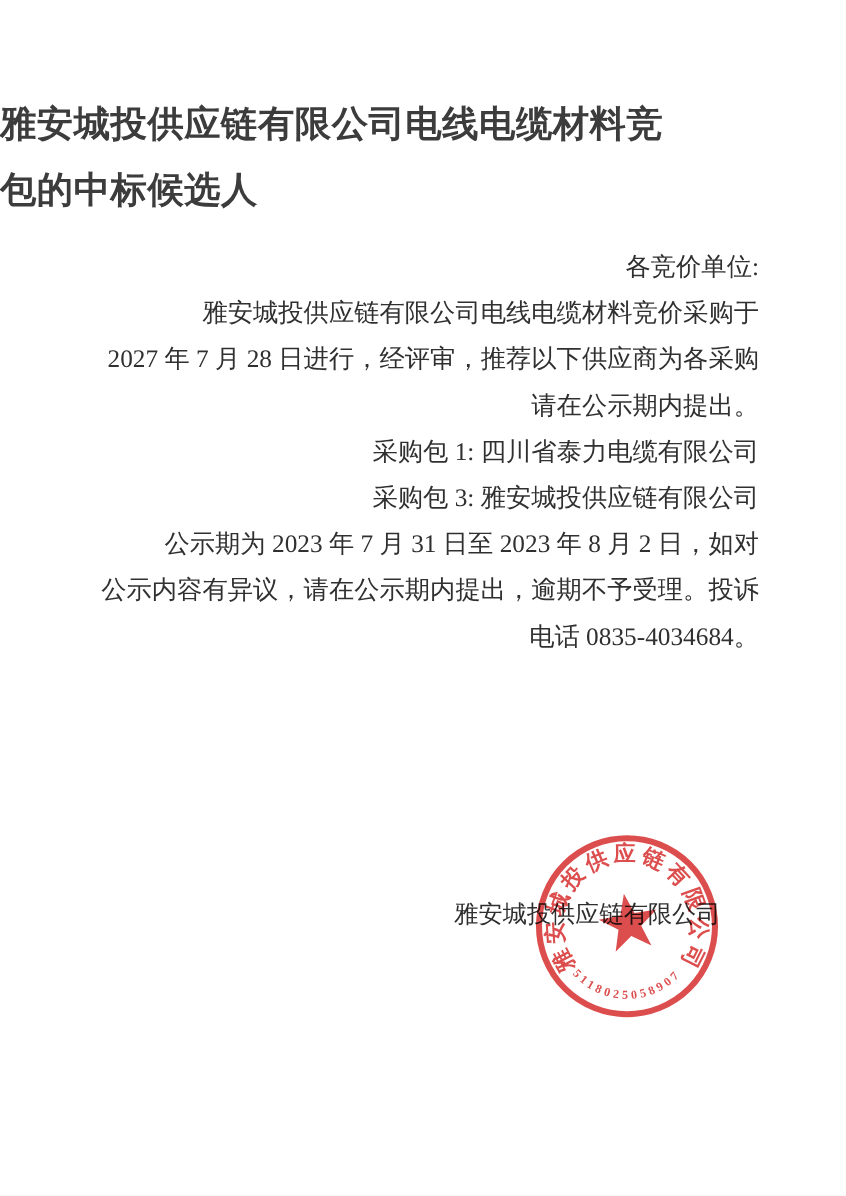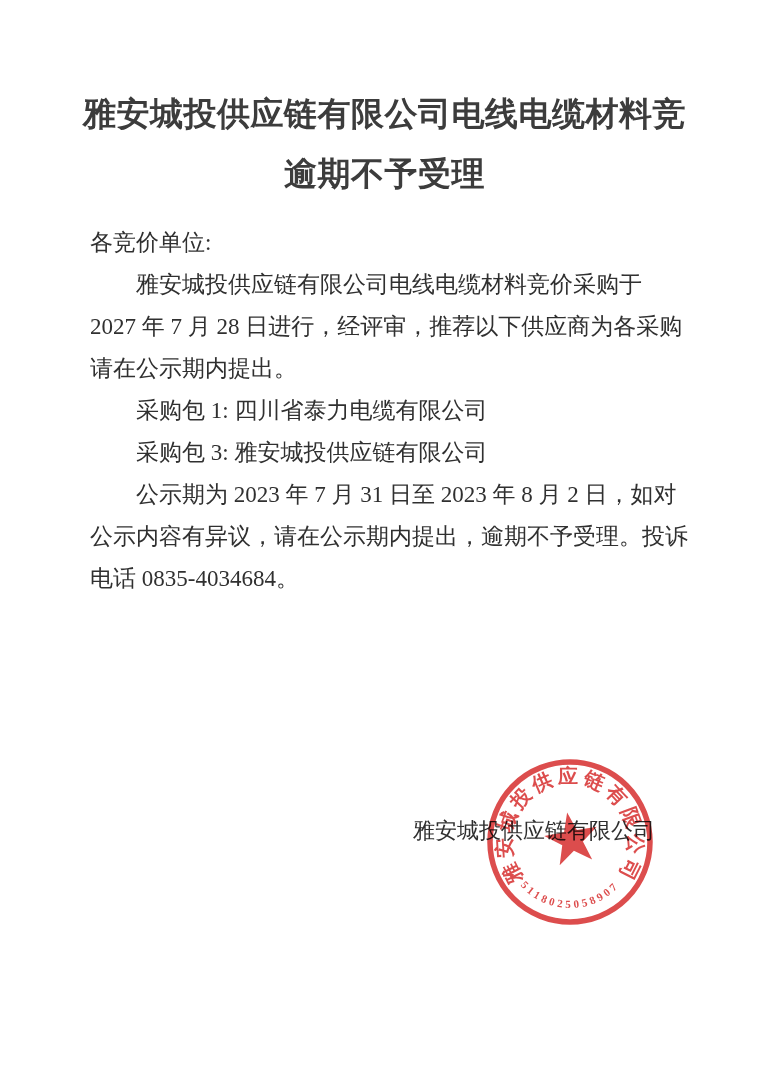--- a/index.html
+++ b/index.html
@@ -17,39 +17,39 @@
   .page{
     position:relative;
     width:769px;height:1087px;
     background:var(--page-bg);
     color:var(--ink);
   }
   .title-block{
     position:absolute;
     left:0;top:84px;
     width:769px;
-    text-align:center;
     font-weight:bold;
     font-size:33px;
     line-height:60px;
     color:#3c3c3c;
     letter-spacing:0.5px;
     margin:0;
   }
   .body-block{
     position:absolute;
     left:90px;top:222px;
     width:600px;
     font-size:23px;
     color:#303030;
   }
   .body-line{
     height:42px;
     line-height:42px;
     white-space:nowrap;
+    text-align:right;
   }
   .signature-block{
     position:absolute;
     right:114px;top:816px;
     text-align:right;
     font-size:22px;
     color:#2f2f2f;
   }
   .signature-company{
     line-height:30px;
@@ -92,21 +92,21 @@
     font-family:"Liberation Serif","DejaVu Serif",serif;
   }
 </style>
 </head>
 <body>
 
 <div class="page">
 
   <h1 class="title-block">
     <span>雅安城投供应链有限公司电线电缆材料竞</span><br>
-    <span>逾期不予受理</span>
+    <span>包的中标候选人</span>
   </h1>
 
   <div class="body-block">
     <div class="body-line">各竞价单位:</div>
     <div class="body-line">　　雅安城投供应链有限公司电线电缆材料竞价采购于</div>
     <div class="body-line">2027 年 7 月 28 日进行，经评审，推荐以下供应商为各采购</div>
     <div class="body-line">请在公示期内提出。</div>
     <div class="body-line">　　采购包 1: 四川省泰力电缆有限公司</div>
     <div class="body-line">　　采购包 3: 雅安城投供应链有限公司</div>
     <div class="body-line">　　公示期为 2023 年 7 月 31 日至 2023 年 8 月 2 日，如对</div>

